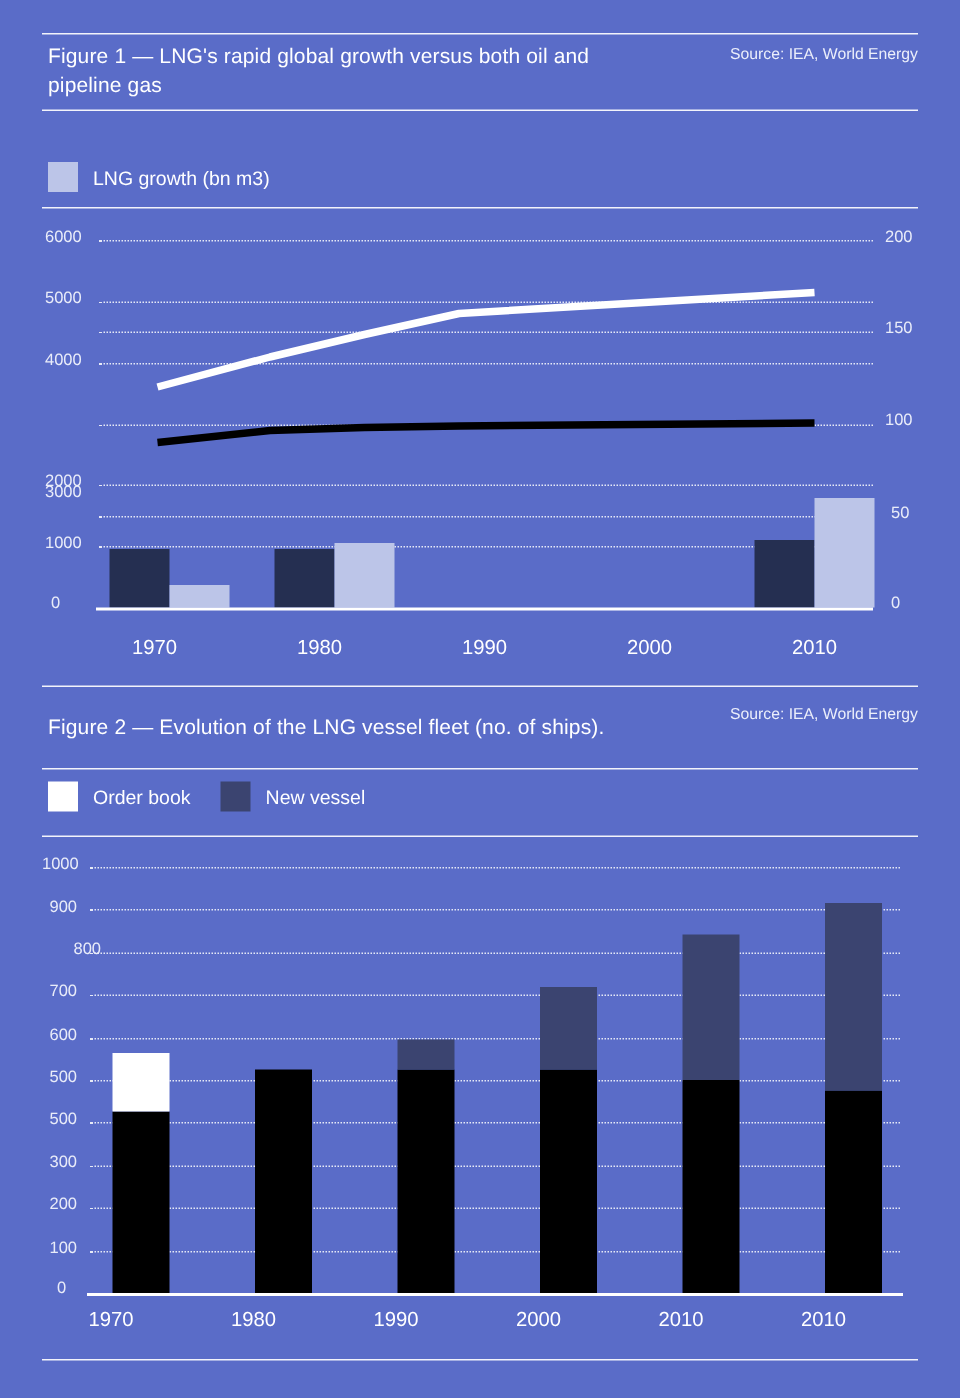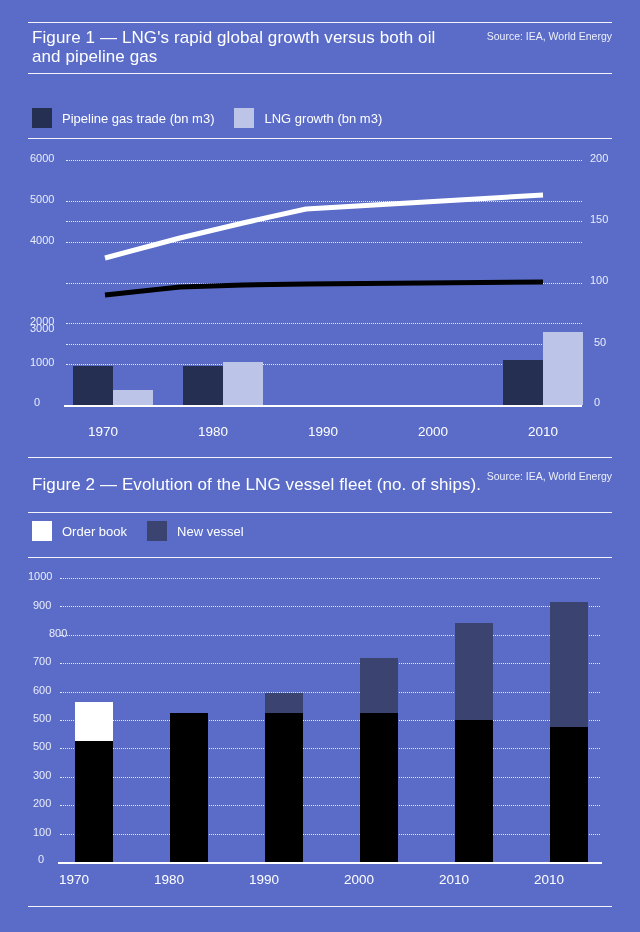--- a/index.html
+++ b/index.html
@@ -9,21 +9,21 @@
     font-family:"Liberation Sans", sans-serif;
     color:#ffffff;
     overflow:hidden;
     position:relative;
   }
   .page{position:absolute;inset:0;}
 
   
   .hr{position:absolute;height:1px;background:#ffffff;opacity:.92;}
   .fig-title{
-    position:absolute;font-size:17px;line-height:19px;
+    position:absolute;font-size:14px;line-height:19px;
     font-weight:400;color:#ffffff;letter-spacing:.1px;
   }
   .fig-source{
     position:absolute;font-size:10.5px;line-height:13px;
     text-align:right;color:#eceffb;
   }
 
   
   .legend-row{position:absolute;display:flex;align-items:center;}
   .legend-item{display:flex;align-items:center;margin-right:20px;}
@@ -55,24 +55,20 @@
   <div class="hr" style="left:28px;top:138px;width:584px;"></div>
 
   <div class="fig-title" style="left:32px;top:28px;width:410px;">Figure 1 — LNG's rapid global growth versus both oil and pipeline gas</div>
 
   <div class="fig-source" style="left:420px;top:30px;width:192px;">
     <div>Source: IEA, World Energy</div>
   </div>
 
 
   <div class="legend-row" style="left:32px;top:108px;">
-    <div class="legend-item">
-      <span class="sw-box" style="background:#252f51;"></span>
-      <span class="lbl">Pipeline gas trade (bn m3)</span>
-    </div>
     <div class="legend-item">
       <span class="sw-box" style="background:#bcc5e8;"></span>
       <span class="lbl">LNG growth (bn m3)</span>
     </div>
   </div>
 
   <div class="plot" style="left:66px;top:160px;width:516px;height:245px;">
 
     <div class="gridline" style="top:0px;"></div>
     <div class="gridline" style="top:40.8px;"></div>

